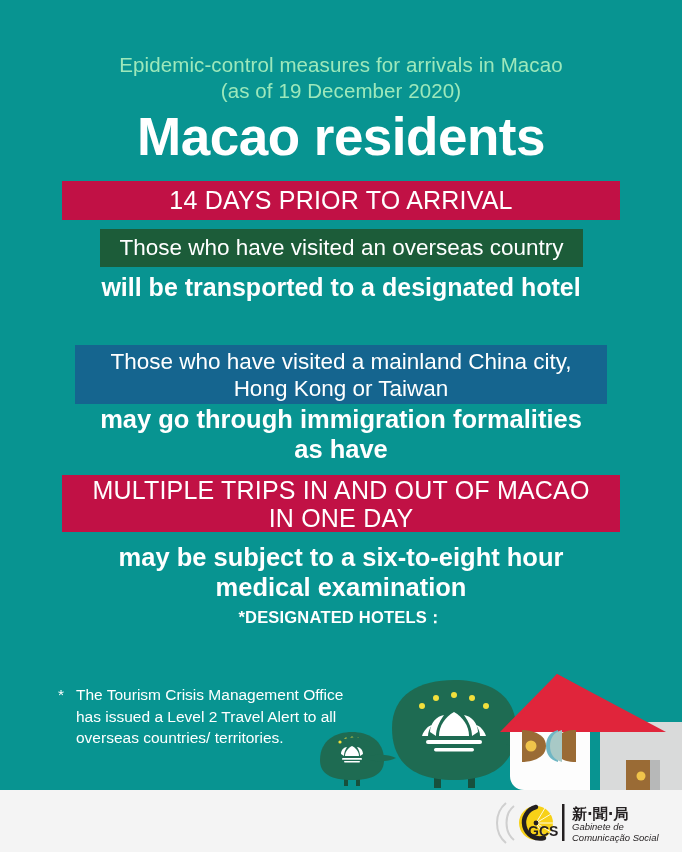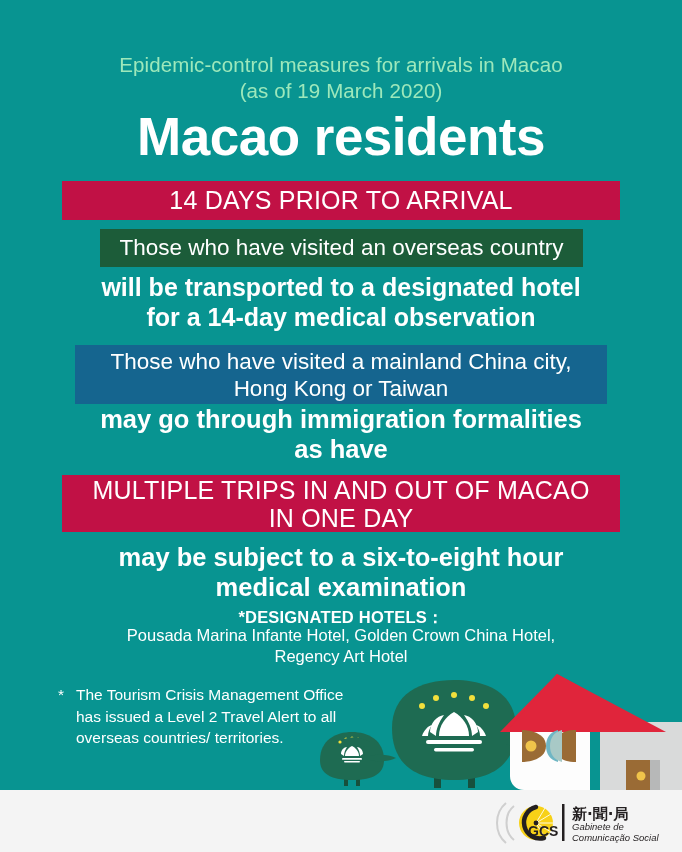--- a/index.html
+++ b/index.html
@@ -172,36 +172,35 @@
 </style>
 </head>
 <body>
 
 <div id="poster">
 
   <div class="teal-area"></div>
 
   <div class="subtitle">
     <div>Epidemic-control measures for arrivals in Macao</div>
-    <div>(as of 19 March 2020)</div>
+    <div>(as of 19 December 2020)</div>
   </div>
 
   <div class="main-title">Macao residents</div>
 
   <div class="banner banner-red1">
     <span>14 DAYS PRIOR TO ARRIVAL</span>
   </div>
 
   <div class="banner banner-green">
     <span>Those who have visited an overseas country</span>
   </div>
 
   <div class="statement stmt-1">
     <div>will be transported to a designated hotel</div>
-    <div>for a 14-day medical observation</div>
   </div>
 
   <div class="banner banner-blue">
     <div>
       <div>Those who have visited a mainland China city,</div>
       <div>Hong Kong or Taiwan</div>
     </div>
   </div>
 
   <div class="statement stmt-2">
@@ -215,24 +214,20 @@
       <div>IN ONE DAY</div>
     </div>
   </div>
 
   <div class="statement stmt-3">
     <div>may be subject to a six-to-eight hour</div>
     <div>medical examination</div>
   </div>
 
   <div class="hotels-head">*DESIGNATED HOTELS：</div>
-  <div class="hotels-list">
-    <div>Pousada Marina Infante Hotel, Golden Crown China Hotel,</div>
-    <div>Regency Art Hotel</div>
-  </div>
 
   <div class="footnote">
     <span class="star">*</span>
     <span class="fn-text">The Tourism Crisis Management Office has issued a Level 2 Travel Alert to all overseas countries/ territories.</span>
   </div>
 
   <div class="illustration">
     <svg width="372" height="122" viewBox="0 0 372 122" xmlns="http://www.w3.org/2000/svg">
 
       <g>

